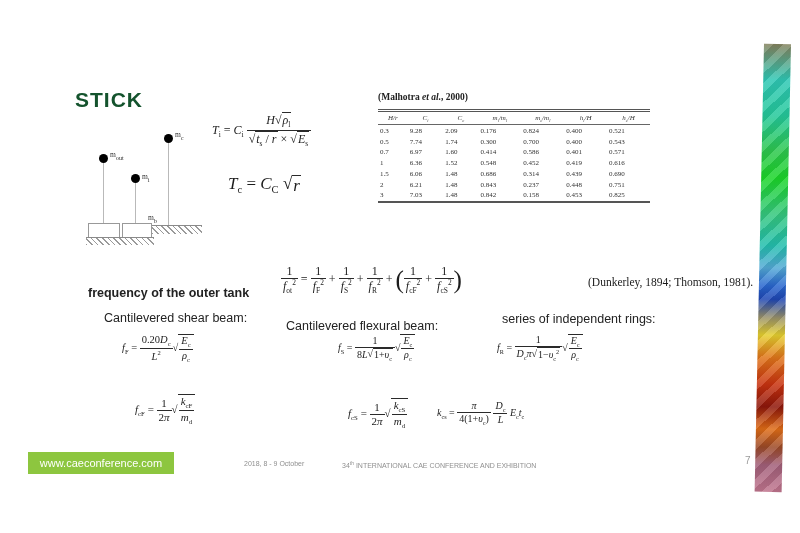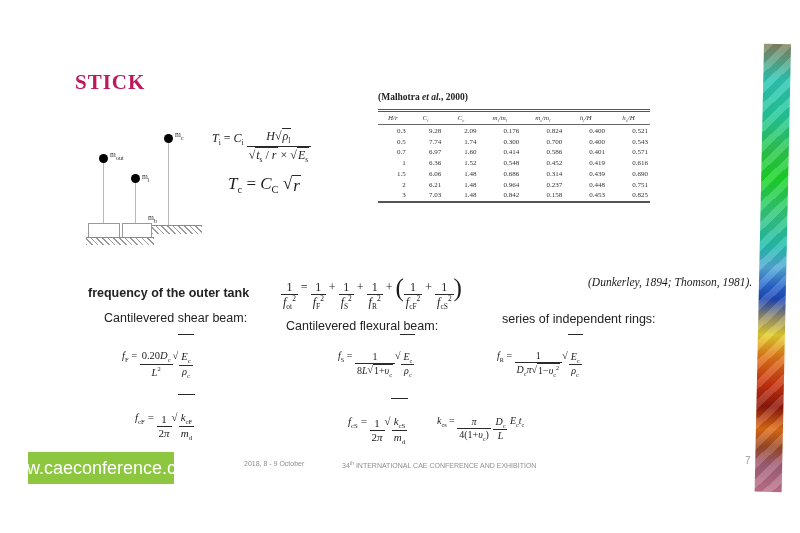--- a/index.html
+++ b/index.html
@@ -1,49 +1,49 @@
 <!DOCTYPE html>
 <html><head>
 <meta charset="utf-8">
 <style>
   html,body{margin:0;padding:0;background:#fff;}
   #slide{position:relative;width:800px;height:533px;background:#ffffff;overflow:hidden;
          font-family:"Liberation Sans",sans-serif;color:#1a1a1a;}
 
-  .stick-title{position:absolute;left:75px;top:70px;font-size:21px;font-weight:bold;
-               letter-spacing:1px;color:#be185d;font-family:Liberation Serif, serif;}
+  .stick-title{position:absolute;left:75px;top:88px;font-size:21px;font-weight:bold;
+               letter-spacing:1px;color:#14532d;}
 
   .hdr{position:absolute;left:430px;top:62px;width:312px;text-align:right;}
   .hdr-sub{font-size:10.5px;}
   .hdr-main{font-size:27px;font-weight:bold;letter-spacing:0.5px;margin-top:-1px;line-height:1;}
 
   
   .ball{position:absolute;width:9px;height:9px;border-radius:50%;background:#000;}
   .rod{position:absolute;width:1px;background:#b9b9b9;}
   .dlabel{position:absolute;font-size:7.5px;font-family:"Liberation Serif",serif;color:#333;}
   .isobox{position:absolute;height:13px;border:1px solid #999;background:#fff;}
   .hatch{position:absolute;border-top:1px solid #8a8a8a;
          background:repeating-linear-gradient(45deg,#9a9a9a 0 1px,transparent 1px 4px);}
 
   
   .m{position:absolute;font-family:"Liberation Serif",serif;color:#1c1c1c;white-space:nowrap;}
   .m i, .cite i{font-style:italic;}
   .m sub, .tblwrap sub{font-size:0.62em;}
   .m sup{font-size:0.62em;}
-  .frac{display:inline-block;vertical-align:middle;text-align:center;line-height:1.2;margin-top:16px;}
+  .frac{display:inline-block;vertical-align:middle;text-align:center;line-height:1.2;}
   .frac>.num{display:block;border-bottom:1px solid #2a2a2a;padding:0 2px;}
   .frac>.den{display:block;padding:0 2px;}
   .rt{white-space:nowrap;}
   .ov{display:inline-block;border-top:1px solid #2a2a2a;padding:0 1px;vertical-align:middle;}
   .bp{font-size:2.1em;font-weight:300;vertical-align:middle;line-height:0;}
 
   .ti{left:212px;top:112px;font-size:12px;}
   .tc{left:228px;top:174px;font-size:17px;}
   .dk{left:281px;top:264px;font-size:12px;}
-  .cite{position:absolute;left:588px;top:276px;font-size:11.5px;font-family:"Liberation Serif",serif;font-style:italic;}
+  .cite{position:absolute;left:588px;top:276px;font-size:11.5px;font-family:"Liberation Serif",serif;}
   .ff{left:122px;top:334px;font-size:10.5px;}
   .fs{left:338px;top:334px;font-size:10px;}
   .fr{left:497px;top:334px;font-size:10px;}
   .fcf{left:135px;top:394px;font-size:11px;}
   .fcs{left:348px;top:398px;font-size:11px;}
   .kcs{left:437px;top:400px;font-size:10px;}
 
   .lbl{position:absolute;font-size:12.5px;color:#222;}
   .freq{left:88px;top:286px;font-weight:bold;}
   .shear{left:104px;top:311px;}
@@ -54,26 +54,26 @@
   .note{position:absolute;left:232px;top:440px;font-size:13.5px;color:#222;}
   .note sub{font-size:0.65em;}
 
   
   .tblwrap{position:absolute;left:378px;top:92px;width:272px;font-family:"Liberation Serif",serif;}
   .tbl-cap{font-size:9.5px;font-weight:bold;color:#222;}
   .tblwrap table{width:100%;border-collapse:collapse;margin-top:7px;font-size:7px;color:#333;
                  border-top:3px double #555;border-bottom:2px solid #555;}
   .tblwrap th{font-style:italic;font-weight:normal;border-bottom:1px solid #666;
               padding:1.5px 2px;text-align:center;}
-  .tblwrap td{padding:1.4px 2px;text-align:right;}
-
-  
-  .banner{position:absolute;left:28px;top:452px;width:146px;height:32px;
+  .tblwrap td{padding:1.4px 2px;text-align:left;}
+
+  
+  .banner{position:absolute;left:28px;top:452px;width:146px;height:22px;
           display:flex;align-items:center;justify-content:center;
-          color:#fff;font-size:18px;cursor:pointer;}
+          color:#fff;font-size:11px;cursor:pointer;}
   .fdate{position:absolute;left:244px;top:460px;font-size:7px;color:#8f8f8f;}
   .fconf{position:absolute;left:342px;top:460px;font-size:7px;color:#8f8f8f;}
   .fconf sup{font-size:5px;}
   .pagenum{position:absolute;left:745px;top:455px;font-size:10px;color:#9a9a9a;}
 
   .strip{position:absolute;left:764px;top:44px;width:27px;height:448px;
          transform:rotate(1.2deg);transform-origin:top center;}
 </style>
 </head>
 <body>
@@ -160,21 +160,21 @@
             <td>1.48</td>
             <td>0.686</td>
             <td>0.314</td>
             <td>0.439</td>
             <td>0.690</td>
           </tr>
           <tr>
             <td>2</td>
             <td>6.21</td>
             <td>1.48</td>
-            <td>0.964</td>
+            <td>0.843</td>
             <td>0.237</td>
             <td>0.448</td>
             <td>0.751</td>
           </tr>
           <tr>
             <td>3</td>
             <td>7.03</td>
             <td>1.48</td>
             <td>0.842</td>
             <td>0.158</td>

